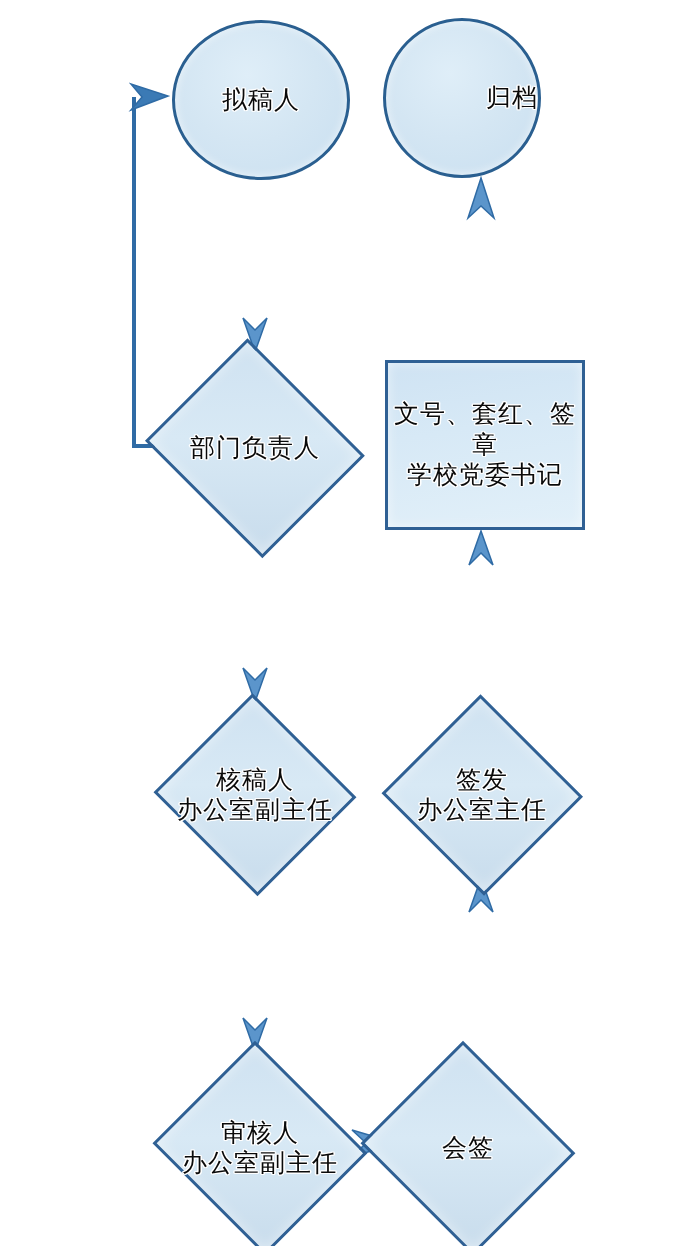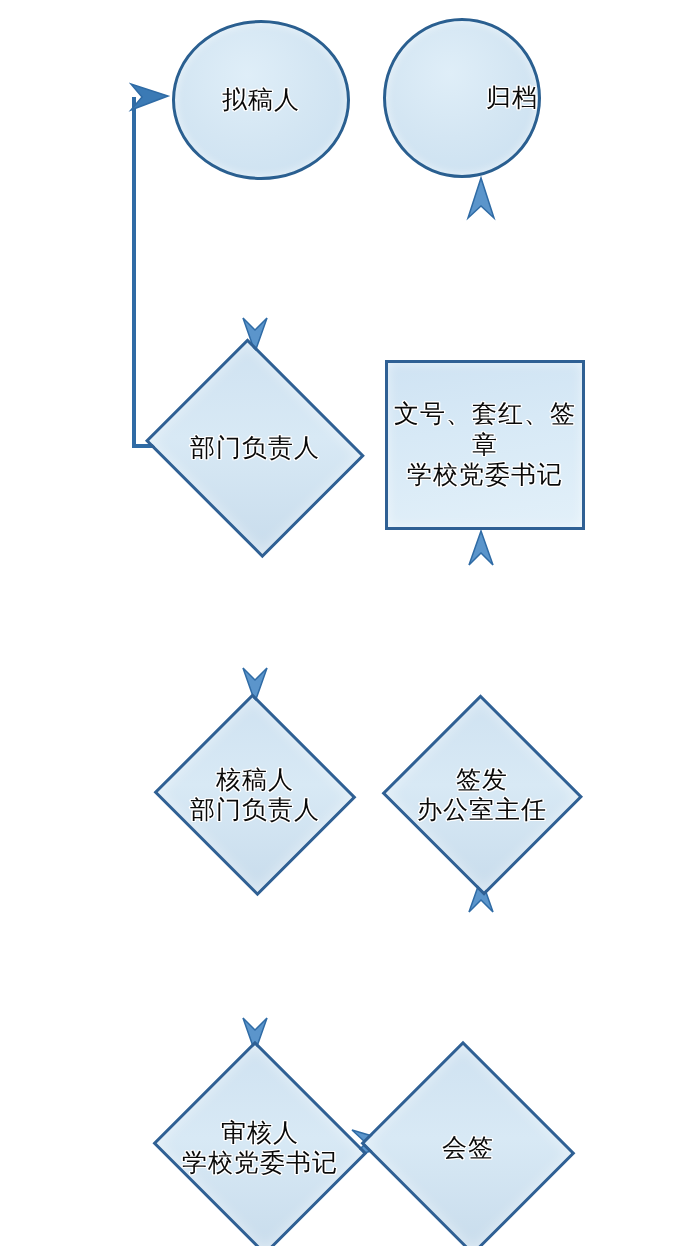--- a/index.html
+++ b/index.html
@@ -151,33 +151,33 @@
   </div>
 
   <div class="node node-rect" style="left:385px; top:360px; width:200px; height:170px;">
     <div class="node-label">文号、套红、签章
 学校党委书记</div>
   </div>
 
   <div class="node node-diamond" style="left:155px; top:700px; width:200px; height:190px;">
     <div class="diamond-shape"></div>
     <div class="node-label">核稿人
-部门负责人</div>
+办公室副主任</div>
   </div>
 
   <div class="node node-diamond" style="left:384px; top:700px; width:196px; height:190px;">
     <div class="diamond-shape"></div>
     <div class="node-label">签发
 办公室主任</div>
   </div>
 
   <div class="node node-diamond" style="left:152px; top:1050px; width:216px; height:196px;">
     <div class="diamond-shape"></div>
     <div class="node-label">审核人
-学校党委书记</div>
+办公室副主任</div>
   </div>
 
   <div class="node node-diamond" style="left:360px; top:1050px; width:216px; height:196px;">
     <div class="diamond-shape"></div>
     <div class="node-label">会签</div>
   </div>
 
 </div>
 
 </body></html>

